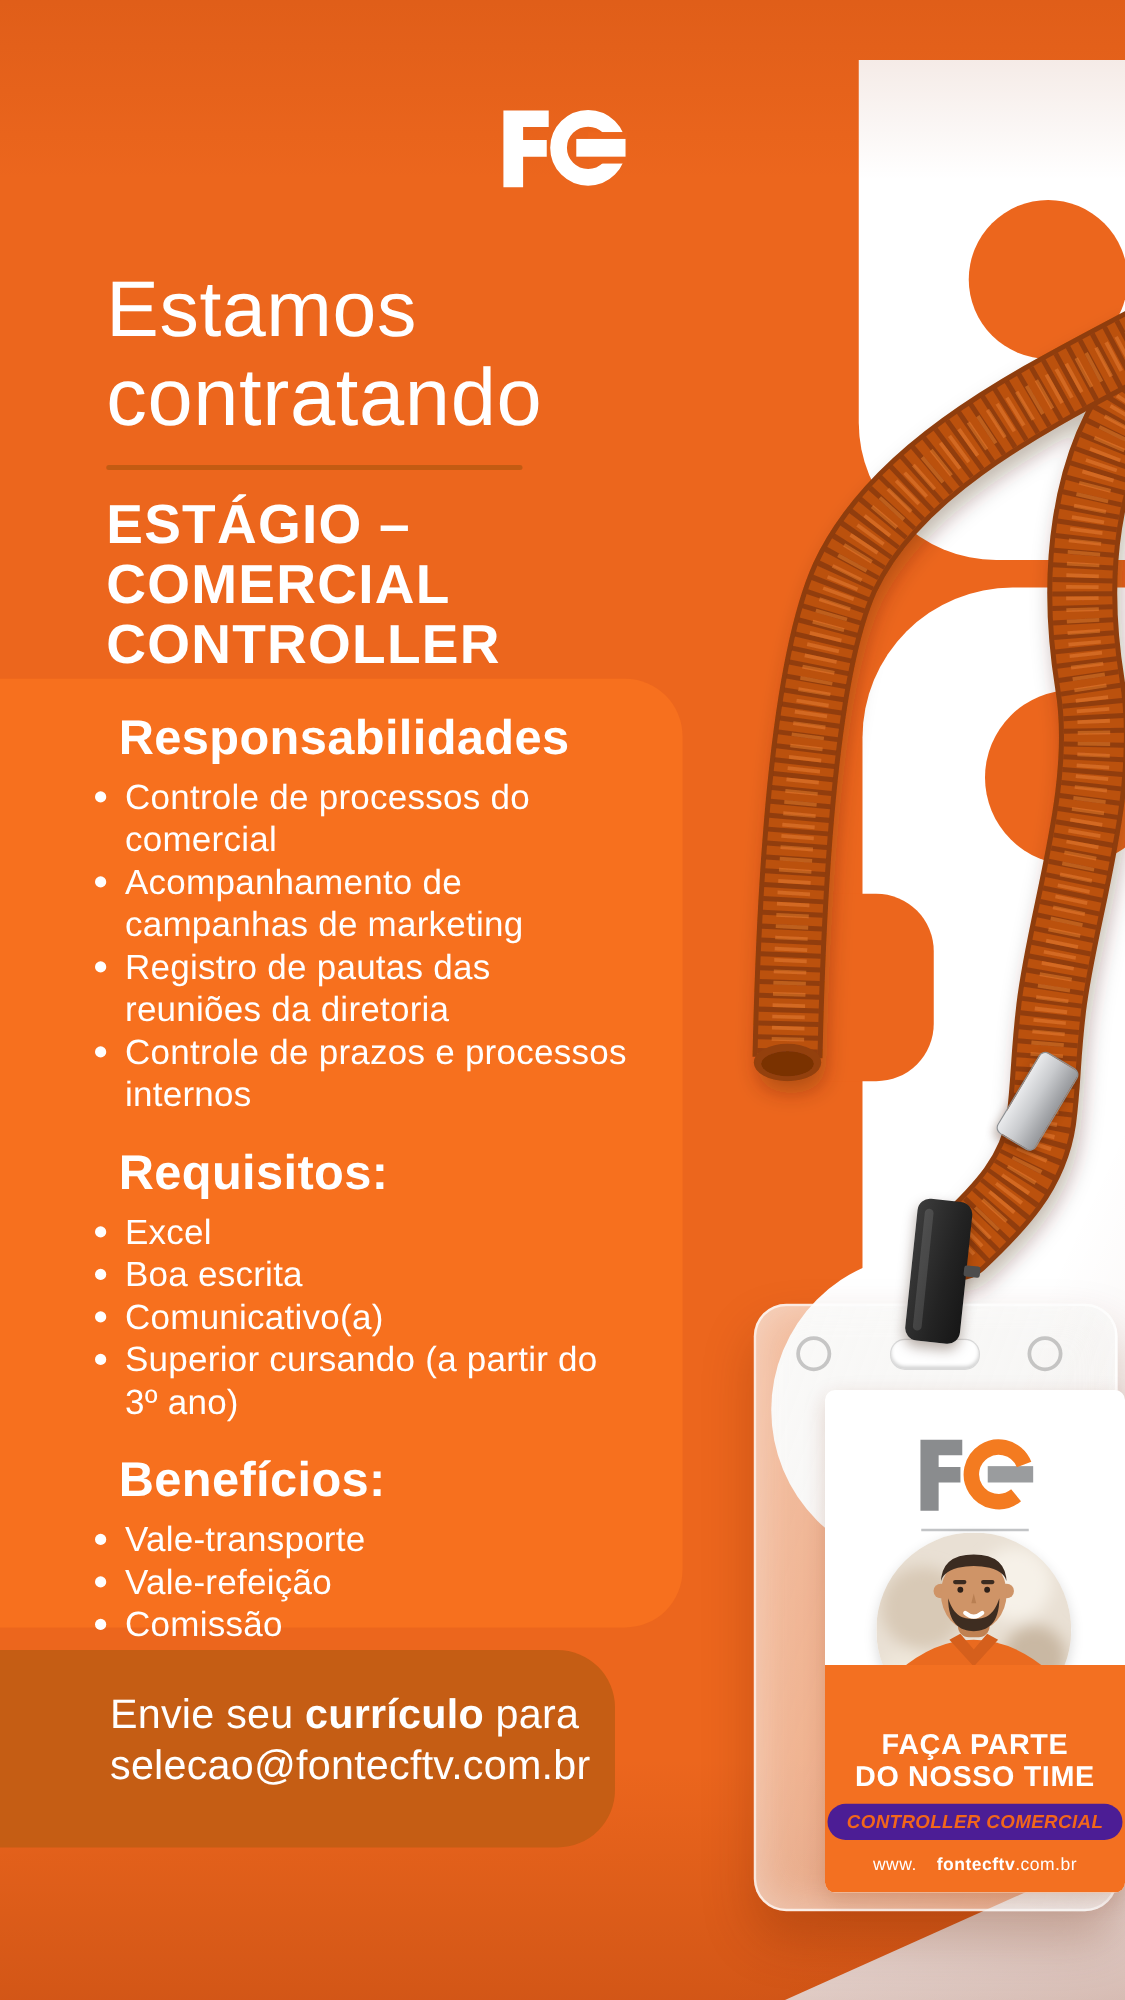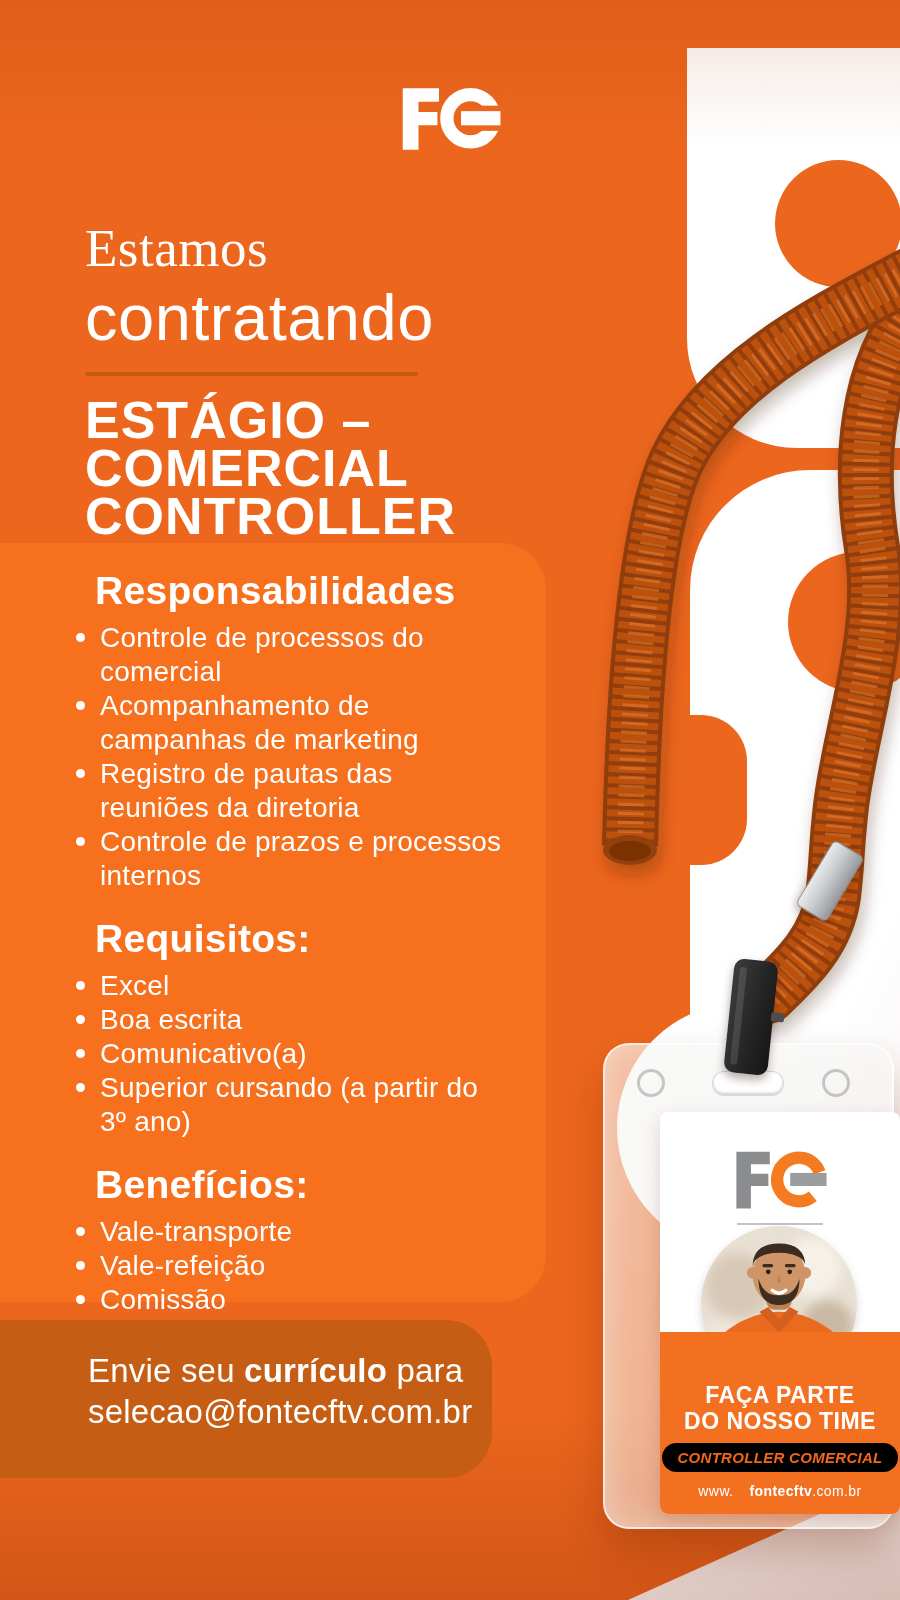--- a/index.html
+++ b/index.html
@@ -23,24 +23,24 @@
                 clip-path:polygon(628px 1600px,900px 1478px,900px 1600px);}
   
   .vignette{position:absolute;inset:0;pointer-events:none;
     background:
       linear-gradient(180deg,rgba(150,45,0,.14) 0%,rgba(150,45,0,0) 9%),
       linear-gradient(180deg,rgba(120,30,0,0) 88%,rgba(120,30,0,.22) 100%),
       linear-gradient(115deg,rgba(120,30,0,0) 80%,rgba(120,30,0,.10) 100%);}
   
   .brand-logo{position:absolute;left:398px;top:82px;width:104px;}
   .hero{position:absolute;left:85px;top:212px;color:#fff;}
-  .hero-l1{font-size:53px;font-weight:400;line-height:72px;letter-spacing:.5px;font-family:Liberation Serif, serif;}
+  .hero-l1{font-size:63px;font-weight:400;line-height:72px;letter-spacing:.5px;}
   .hero-l2{font-size:65px;font-weight:400;line-height:68px;letter-spacing:.5px;}
   .divider{position:absolute;left:85px;top:372px;width:333px;height:4px;background:#bf5a12;border-radius:2px;opacity:.9;}
-  .position-title{position:absolute;left:85px;top:396px;color:#fff;font-size:52px;font-weight:700;line-height:48px;letter-spacing:1px;}
+  .position-title{position:absolute;left:85px;top:396px;color:#fff;font-size:44px;font-weight:700;line-height:48px;letter-spacing:1px;}
   .panel{position:absolute;left:0;top:543px;width:546px;height:759px;background:#f7701e;border-radius:0 46px 46px 0;}
   .panel h3{margin:0 0 0 95px;padding-top:24px;color:#fff;font-size:39px;font-weight:700;letter-spacing:.3px;}
   .panel h3.first{padding-top:26px;}
   .panel ul{list-style:none;margin:8px 0 0;padding:0 38px 0 100px;color:#fff;}
   .panel li{position:relative;font-size:28px;line-height:34px;font-weight:400;letter-spacing:.2px;}
   .panel li::before{content:"";position:absolute;left:-24px;top:12px;width:9px;height:9px;border-radius:50%;background:#fff;}
   .cta-box{position:absolute;left:0;top:1320px;width:492px;height:158px;background:#c55d14;
            border-radius:0 46px 46px 0;color:#fff;padding:30px 0 0 88px;box-sizing:border-box;
            font-size:33px;line-height:41px;letter-spacing:.2px;}
   .cta-box b{font-weight:700;}
@@ -57,21 +57,21 @@
   .slot{position:absolute;left:712px;top:1071px;width:70px;height:23px;border-radius:12px;
         background:rgba(255,255,255,.95);border:1px solid rgba(170,170,170,.45);
         box-shadow:inset 0 -2px 3px rgba(0,0,0,.18);}
   .id-card{position:absolute;left:660px;top:1112px;width:240px;height:402px;background:#fff;
            border-radius:8px;overflow:hidden;box-shadow:0 6px 18px rgba(120,40,0,.18);}
   .badge-logo{display:block;margin:34px auto 0;width:96px;}
   .badge-tagline{width:86px;height:2px;background:#c2c4c6;margin:10px auto 0;}
   .badge-orange{position:absolute;left:0;top:220px;width:240px;height:182px;background:#f37021;
                 color:#fff;text-align:center;box-sizing:border-box;padding-top:50px;}
   .badge-head{font-size:23px;line-height:26px;font-weight:700;letter-spacing:.5px;}
-  .role-pill{display:inline-block;margin-top:9px;padding:6px 15px;background:#000000;border-radius:16px;
+  .role-pill{display:inline-block;margin-top:9px;padding:6px 15px;background:#4c1d95;border-radius:16px;
              color:#f2661b;font-size:15px;font-weight:700;font-style:italic;letter-spacing:.3px;}
   .badge-site{margin-top:11px;font-size:14px;letter-spacing:.4px;}
   .badge-site b{font-weight:700;margin-left:16px;}
   .avatar-wrap{position:absolute;left:41px;top:114px;width:156px;height:156px;border-radius:50%;
                overflow:hidden;box-shadow:0 4px 10px rgba(0,0,0,.15);}
   .crimp{position:absolute;left:812px;top:843px;width:34px;height:74px;border-radius:6px;
          background:linear-gradient(90deg,#e9eaec 0%,#c9cbce 45%,#95979b 100%);
          border:1px solid #8d9093;transform:rotate(31deg);box-shadow:0 4px 8px rgba(70,25,0,.3);}
   .clip{position:absolute;left:729px;top:960px;width:44px;height:114px;border-radius:10px;
         background:linear-gradient(100deg,#3d3d3d 0%,#232323 60%,#161616 100%);

